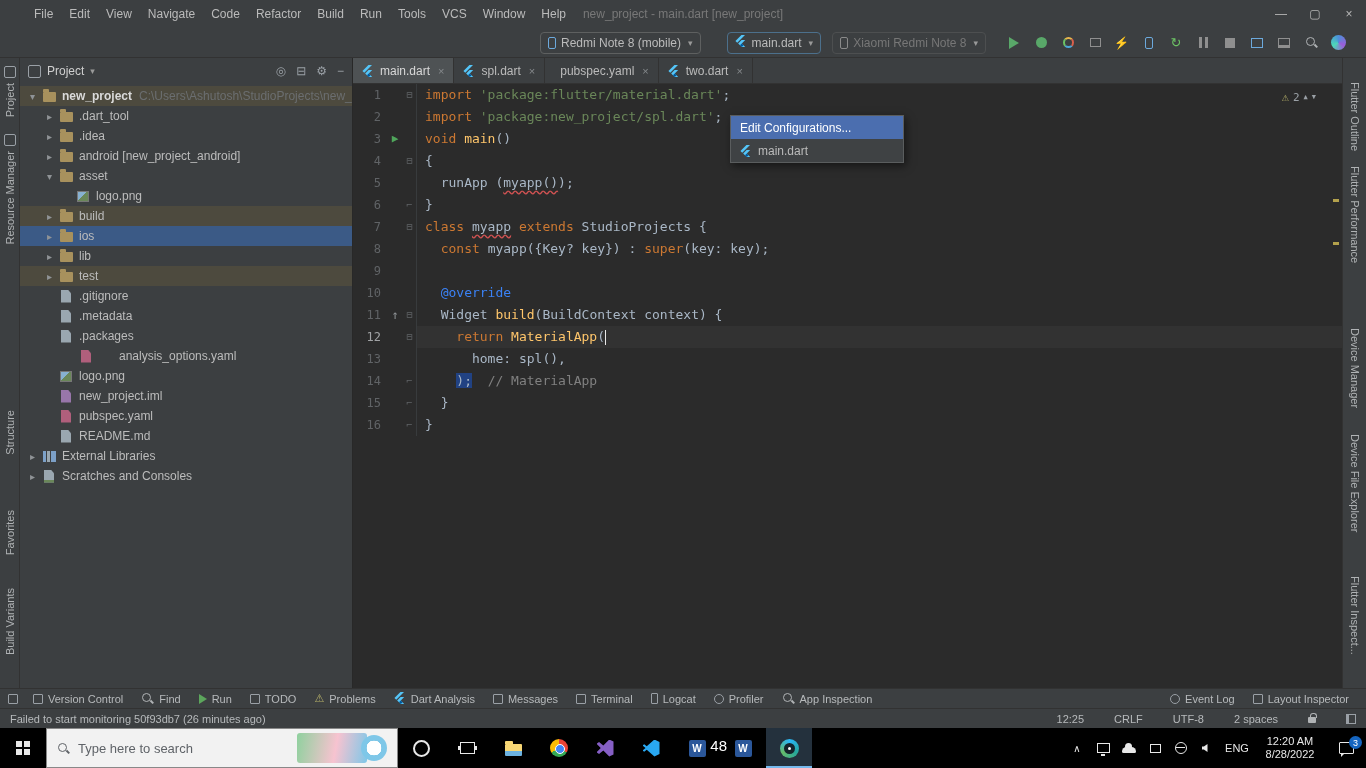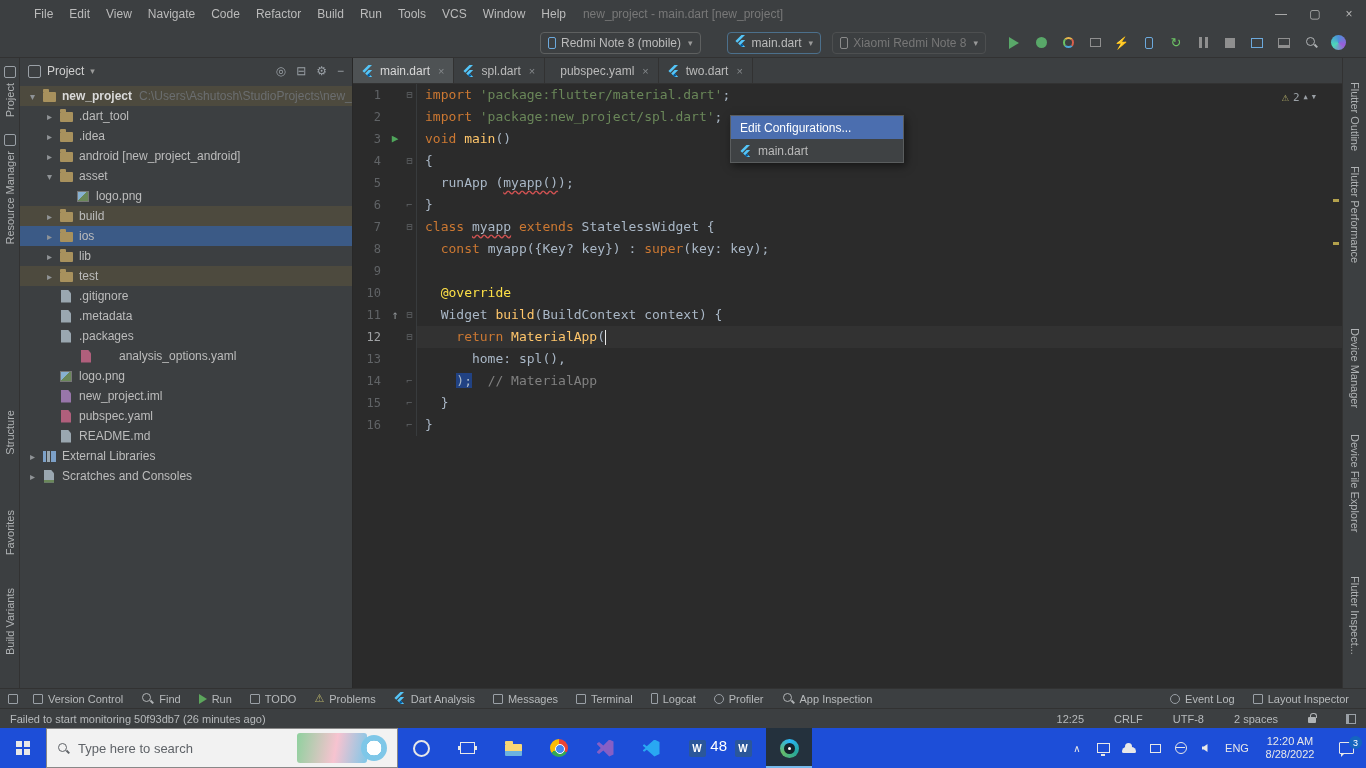--- a/index.html
+++ b/index.html
@@ -90,21 +90,21 @@
   .code-line { display:flex; height:22px; line-height:22px; }
   .gutter-num { width:34px; flex:0 0 auto; text-align:right; padding-right:6px; color:#606366; font-size:12px; }
   .gutter-num.cur { color:#a1a3a5; }
   .gutter-ico { width:16px; flex:0 0 auto; text-align:center; font-size:10px; line-height:22px; }
   .run-arrow { color:#4fa55b; font-size:11px; }
   .ovr-mark { color:#8f9396; font-size:12px; }
   .gutter-fold { width:14px; flex:0 0 auto; text-align:center; color:#606366; font-size:10px; border-right:1px solid #383b3d; }
   .code-text { flex:1; min-width:0; white-space:pre; padding-left:8px; color:#a9b7c6; }
   .caret-line { background:#323232; }
   .tk-kw { color:#cc7832; } .tk-str { color:#6a8759; } .tk-fn { color:#ffc66b; }
-  .tk-ann { color:#fde047; } .tk-cmt { color:#808080; } .tk-pln { color:#a9b7c6; }
+  .tk-ann { color:#3b82f6; } .tk-cmt { color:#808080; } .tk-pln { color:#a9b7c6; }
   .tk-sel { background:#214283; }
   .wavy { text-decoration-line:underline; text-decoration-style:wavy; text-decoration-color:#d25252; text-underline-offset:3px; }
   .caret-bar { display:inline-block; width:1px; height:15px; background:#e8e8e8; vertical-align:middle; }
 
   .inspections { position:absolute; top:6px; right:26px; display:flex; align-items:center; gap:4px; color:#9aa0a6; font-size:11px; }
   .inspections .warn { color:#b3ae68; font-size:12px; }
   .inspections .updown { font-size:7px; color:#9aa0a6; }
   .stripe-mark { position:absolute; right:3px; width:6px; height:3px; background:#b3a14c; }
 
   
@@ -124,21 +124,21 @@
   .bi-phone { width:7px; height:11px; border:1.5px solid #9aa0a6; border-radius:1px; }
 
   
   .statusbar { height:20px; background:#3c3f41; border-top:1px solid #323232; display:flex; align-items:center; font-size:11px; padding:0 10px; color:#b7babc; flex:0 0 auto; }
   .status-right { margin-left:auto; display:flex; align-items:center; gap:30px; }
   .lock { width:8px; height:6px; background:#b0b3b5; position:relative; border-radius:1px; margin-top:3px; }
   .lock::before { content:''; position:absolute; top:-4px; left:1.5px; width:5px; height:4px; border:1.2px solid #b0b3b5; border-bottom:none; border-radius:3px 3px 0 0; }
   .statlay { width:10px; height:10px; border:1px solid #9aa0a6; border-left-width:3px; }
 
   
-  .taskbar { height:40px; background:#1d4ed8; display:flex; align-items:stretch; flex:0 0 auto; }
+  .taskbar { height:40px; background:#000000; display:flex; align-items:stretch; flex:0 0 auto; }
   .tb-cell { width:46px; display:flex; align-items:center; justify-content:center; position:relative; flex:0 0 auto; }
   .tb-cell.active { background:#24313d; box-shadow:inset 0 -2px 0 #76b9ed; }
   .win-logo { width:14px; height:14px; display:grid; grid-template-columns:6px 6px; grid-template-rows:6px 6px; gap:1.5px; }
   .win-logo span { background:#e8e8e8; }
   .searchbox { width:352px; background:#f2f2f2; border:1px solid #888; display:flex; align-items:center; gap:8px; padding:0 10px; flex:0 0 auto; }
   .searchbox .ph { color:#5f6368; font-size:13px; flex:1; }
   .search-art { width:70px; height:30px; border-radius:3px; background:linear-gradient(100deg,#8fd19e,#f7c3d0 55%,#7ec7e8); flex:0 0 auto; }
   .search-art2 { width:26px; height:26px; border-radius:50%; background:radial-gradient(circle,#ffffff 0 40%,#7ec7e8 41%); flex:0 0 auto; margin-left:-14px; }
 
   .app-cortana { width:17px; height:17px; border:2px solid #e8e8e8; border-radius:50%; }
@@ -522,21 +522,21 @@
             <div class="code-line">
               <span class="gutter-num">6</span>
               <span class="gutter-ico"></span>
               <span class="gutter-fold">⌐</span>
               <span class="code-text"><span class="tk-pln">}</span></span>
             </div>
             <div class="code-line">
               <span class="gutter-num">7</span>
               <span class="gutter-ico"></span>
               <span class="gutter-fold">⊟</span>
-              <span class="code-text"><span class="tk-kw">class </span><span class="tk-pln wavy">myapp</span><span class="tk-pln"> </span><span class="tk-kw">extends </span><span class="tk-pln">StatelessWidget {</span></span>
+              <span class="code-text"><span class="tk-kw">class </span><span class="tk-pln wavy">myapp</span><span class="tk-pln"> </span><span class="tk-kw">extends </span><span class="tk-pln">StudioProjects {</span></span>
             </div>
             <div class="code-line">
               <span class="gutter-num">8</span>
               <span class="gutter-ico"></span>
               <span class="gutter-fold"></span>
               <span class="code-text"><span class="tk-kw">  const </span><span class="tk-pln">myapp</span><span class="tk-pln">({Key? key}) : </span><span class="tk-kw">super</span><span class="tk-pln">(key: key);</span></span>
             </div>
             <div class="code-line">
               <span class="gutter-num">9</span>
               <span class="gutter-ico"></span>

